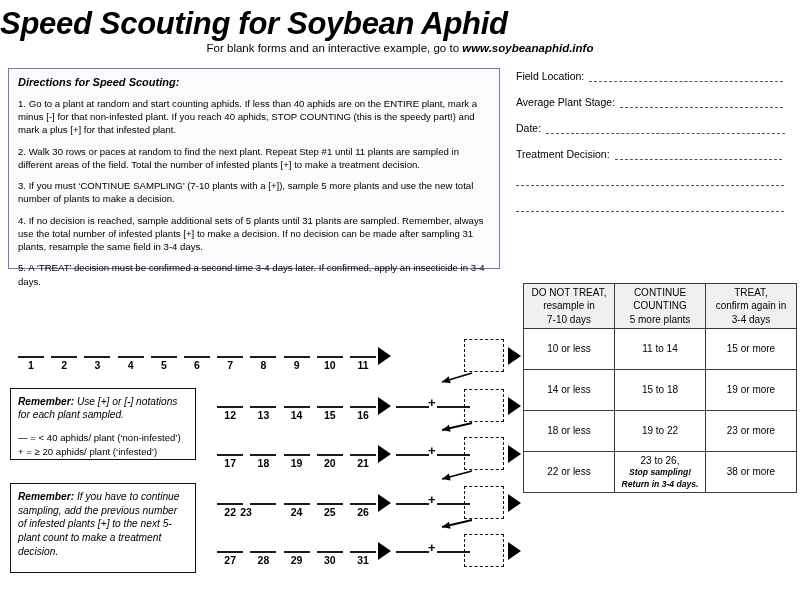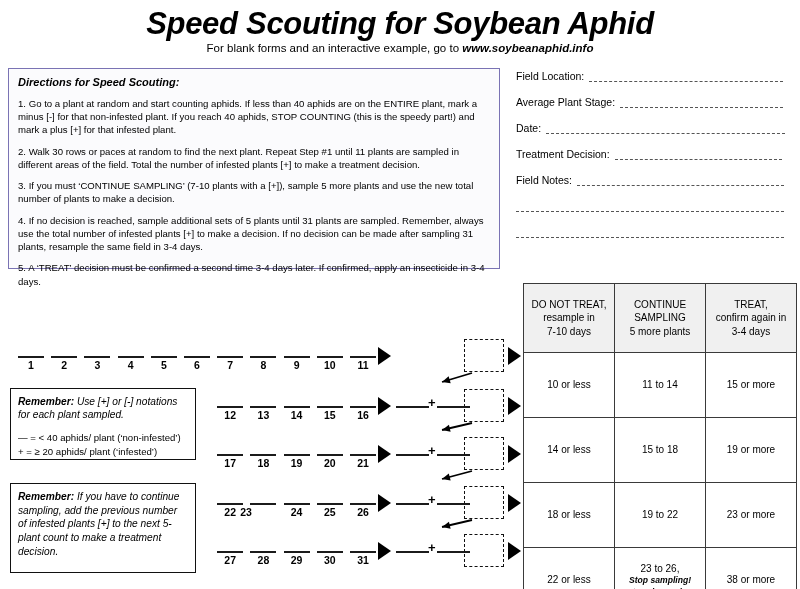--- a/index.html
+++ b/index.html
@@ -11,21 +11,20 @@
     position: relative;
     font-family: "Liberation Sans", sans-serif;
     color: #000;
     overflow: hidden;
   }
   .abs { position: absolute; }
 
   
   #title {
     top: 6px; left: 0; width: 800px;
-    text-align: center;
     font-style: italic;
     font-weight: bold;
     font-size: 31px;
     letter-spacing: -0.3px;
     font-family: "Liberation Sans", sans-serif;
   }
   #subtitle {
     top: 42px; left: 0; width: 800px;
     text-align: center;
     font-size: 11.5px;
@@ -74,21 +73,21 @@
   #dtable {
     left: 523px; top: 283px;
     border-collapse: collapse;
     table-layout: fixed;
     width: 265px;
   }
   #dtable td, #dtable th {
     border: 1.2px solid #3a3a3a;
     text-align: center;
     font-size: 10px;
-    padding: 12px 1px;
+    padding: 0 1px;
     line-height: 1.32;
     font-weight: normal;
     width: 88px;
   }
   #dtable thead th {
     background: #f0f0f0;
     height: 44px;
     vertical-align: middle;
   }
   #dtable tbody td { height: 40px; vertical-align: middle; }
@@ -162,36 +161,35 @@
   <div class="step">3. If you must ‘CONTINUE SAMPLING’ (7-10 plants with a [+]), sample 5 more plants and use the new total number of plants to make a decision.</div>
   <div class="step">4. If no decision is reached, sample additional sets of 5 plants until 31 plants are sampled. Remember, always use the total number of infested plants [+] to make a decision. If no decision can be made after sampling 31 plants, resample the same field in 3-4 days.</div>
   <div class="step">5. A ‘TREAT’ decision must be confirmed a second time 3-4 days later. If confirmed, apply an insecticide in 3-4 days.</div>
 </div>
 
 <div class="abs" id="formfields">
     <div class="ff-row"><span class="ff-label">Field Location:</span><span class="ff-line" style="width: 194px;"></span></div>
     <div class="ff-row"><span class="ff-label">Average Plant Stage:</span><span class="ff-line" style="width: 163px;"></span></div>
     <div class="ff-row"><span class="ff-label">Date:</span><span class="ff-line" style="width: 239px;"></span></div>
     <div class="ff-row"><span class="ff-label">Treatment Decision:</span><span class="ff-line" style="width: 167px;"></span></div>
-    <div class="ff-row"><span class="ff-label">Field Notes:</span><span class="ff-line" style="width: 207px;"></span></div>
     <div class="ff-row ff-blankrow"><span class="ff-line"></span></div>
     <div class="ff-row ff-blankrow"><span class="ff-line"></span></div>
   </div>
 
 <table class="abs" id="dtable">
   <thead>
     <tr>
       <th>
           <div>DO NOT TREAT,</div>
           <div>resample in</div>
           <div>7-10 days</div>
         </th>
       <th>
           <div>CONTINUE</div>
-          <div>SAMPLING</div>
+          <div>COUNTING</div>
           <div>5 more plants</div>
         </th>
       <th>
           <div>TREAT,</div>
           <div>confirm again in</div>
           <div>3-4 days</div>
         </th>
     </tr>
   </thead>
   <tbody>

